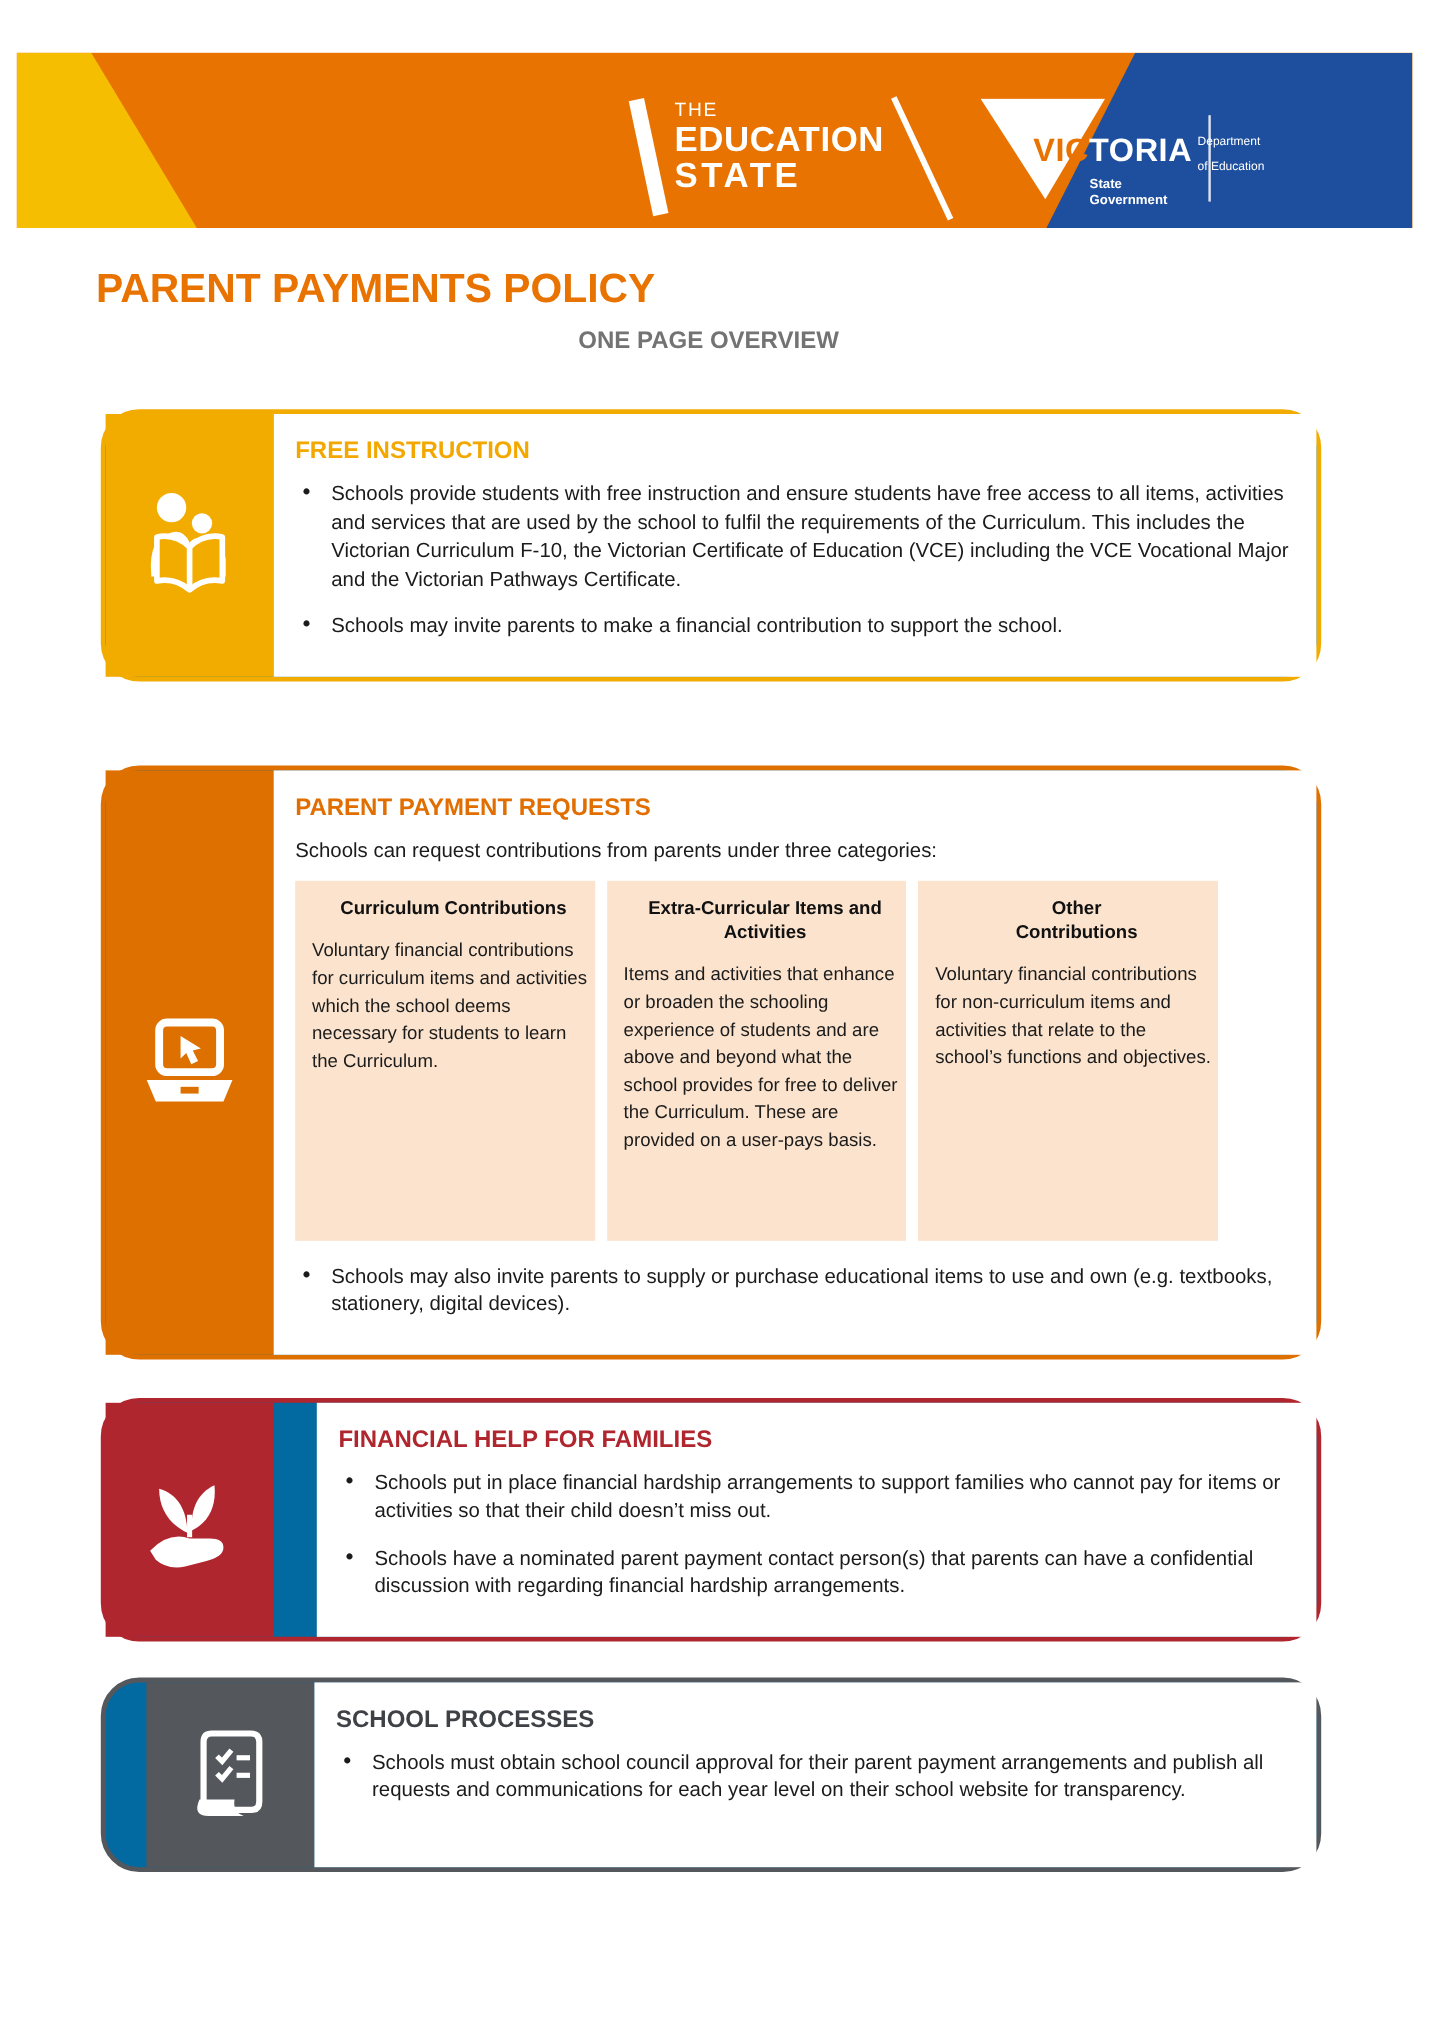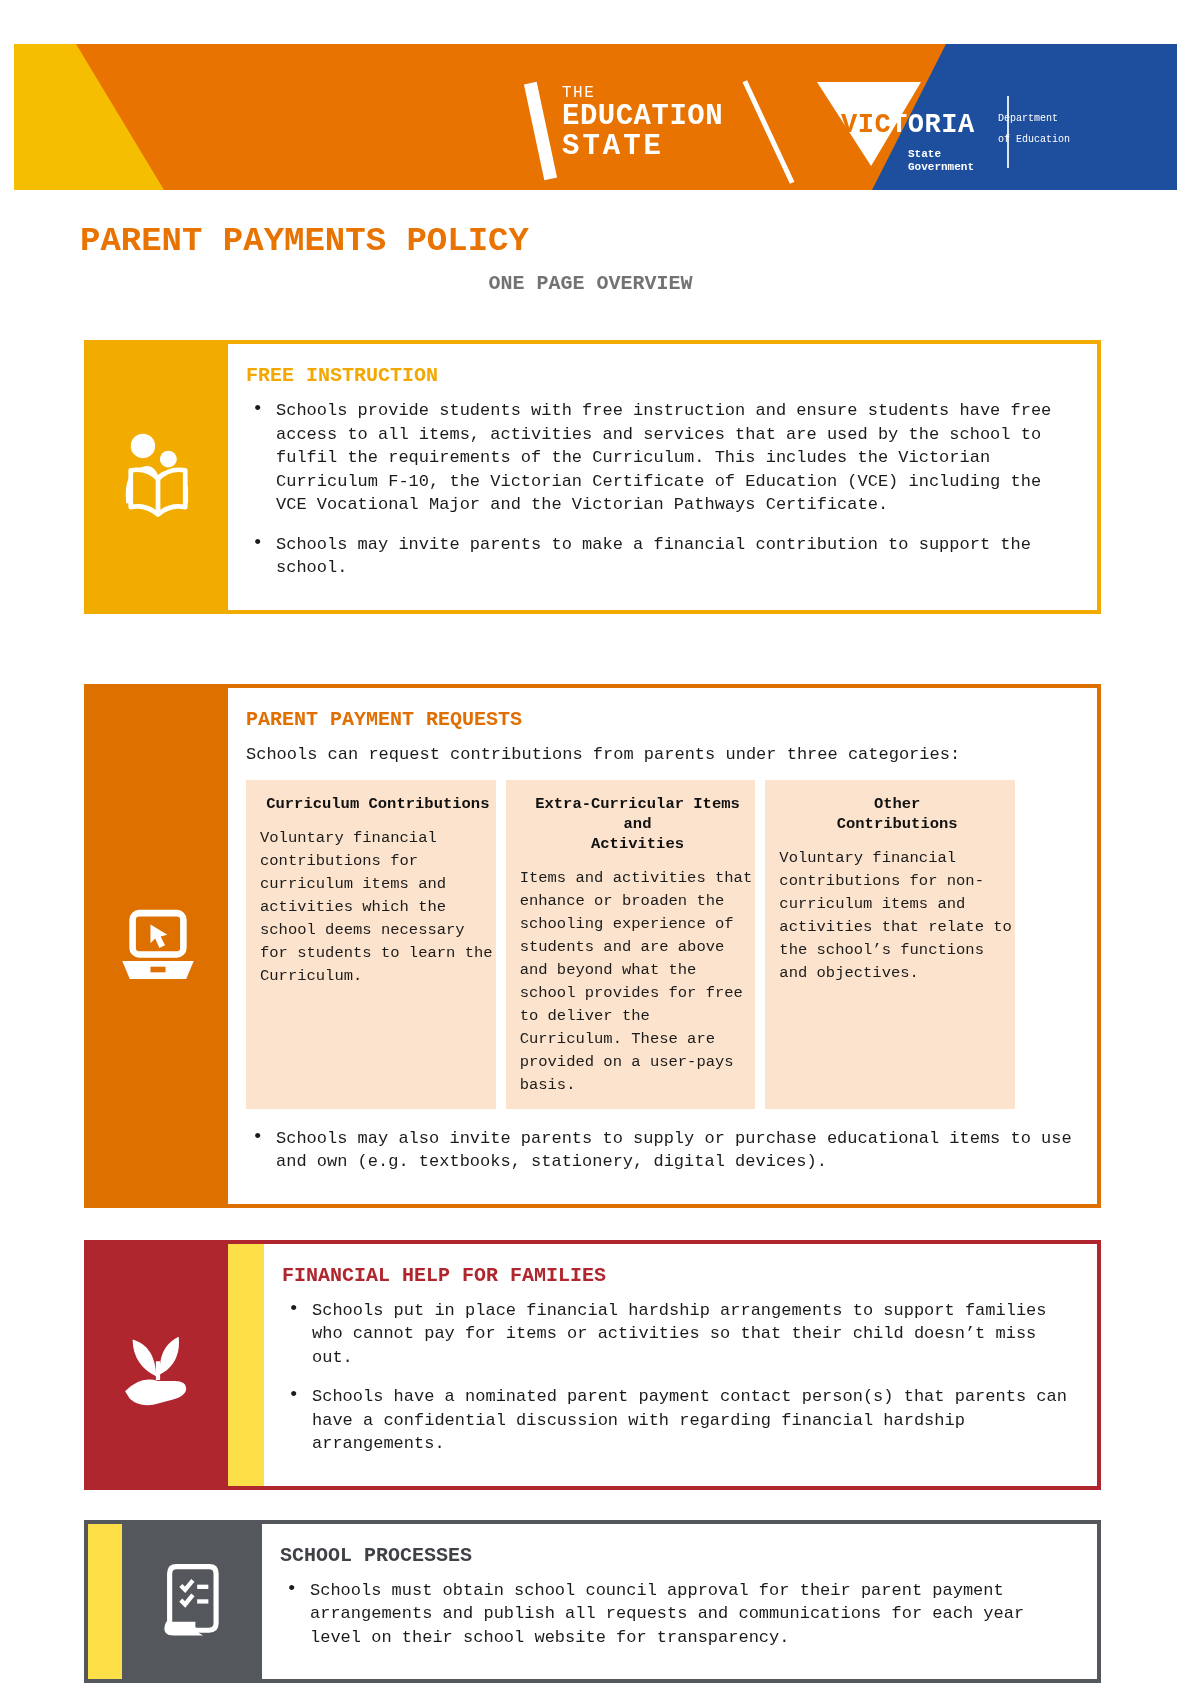--- a/index.html
+++ b/index.html
@@ -1,19 +1,19 @@
 <!DOCTYPE html>
 <html><head>
 <meta charset="utf-8">
 <style>
   * { margin:0; padding:0; box-sizing:border-box; }
   body { background:#ffffff; }
   .page {
     width:1191px; height:1684px; background:#ffffff; position:relative;
-    font-family:Liberation Mono, monospace; color:#1b1b1b; overflow:hidden;
+    font-family:Liberation Sans, sans-serif; color:#1b1b1b; overflow:hidden;
   }
 
   
   .banner { position:absolute; left:14px; top:44px; width:1163px; height:146px;
             background:#E87300; overflow:hidden; }
   .banner-yellow { position:absolute; left:0; top:0; width:170px; height:100%;
             background:#F5BE00; clip-path:polygon(0 0, 62px 0, 150px 100%, 0 100%); }
   .banner-blue { position:absolute; left:858px; top:0; right:0; height:100%;
             background:#1E4F9E; clip-path:polygon(74px 0, 100% 0, 100% 100%, 0 100%); }
 
@@ -22,38 +22,38 @@
   .es-education { font-size:29px; font-weight:700; letter-spacing:0.5px; line-height:30px; }
   .es-state { font-size:29px; font-weight:700; letter-spacing:3px; line-height:30px; }
   .es-slash-big { position:absolute; left:-28px; top:-2px; width:13px; height:98px;
             background:#fff; transform:rotate(-12deg); }
   .es-slash-thin { position:absolute; left:204px; top:-8px; width:5px; height:112px;
             background:#fff; transform:rotate(-25deg); }
 
   .vic-logo { position:absolute; left:803px; top:38px; }
   .vic-triangle { position:absolute; left:0; top:0; width:104px; height:84px;
             background:#fff; clip-path:polygon(0 0, 100% 0, 52% 100%); }
-  .vic-name { position:absolute; left:24px; top:28px; font-size:27px; font-weight:800;
+  .vic-name { position:absolute; left:44px; top:28px; font-size:27px; font-weight:800;
             letter-spacing:0.5px; white-space:nowrap; }
   .vic-name .vic-part1 { color:#E87300; }
   .vic-name .vic-part2 { color:#ffffff; }
   .vic-sub { position:absolute; left:91px; top:66px; color:#fff; font-size:11px;
             font-weight:700; line-height:13px; white-space:pre-line; }
   .banner-divider { position:absolute; left:993px; top:52px; width:2px; height:72px;
             background:rgba(255,255,255,0.85); }
   .dept-text { position:absolute; left:984px; top:64px; color:#fff; font-size:10px;
             line-height:21px; white-space:pre-line; }
 
   
   .content { padding:0 90px 0 80px; }
   .page-title { margin-top:222px; font-size:34px; font-weight:700; color:#E87300; }
   .page-subtitle { margin-top:12px; font-size:20px; font-weight:700; color:#737373;text-align:center; }
 
   
-  .box { display:flex; background:#fde047; margin-left:4px; }
+  .box { display:flex; background:#0369a1; margin-left:4px;border-radius:32px; }
   .box .panel { width:140px; flex:0 0 140px; display:flex; align-items:center; justify-content:center; }
   .box .body { flex:1; background:#fff; padding:14px 20px 14px 18px; }
   .box .heading { font-size:20px; font-weight:700; margin:6px 0 12px 0; }
 
   .box-yellow { border:4px solid #F2AC00; min-height:177px; margin-top:45px; }
   .box-yellow .panel { background:#F2AC00; }
   .box-yellow .heading { color:#F2A800; }
 
   .box-orange { border:4px solid #DE7000; min-height:489px; margin-top:70px; }
   .box-orange .panel { background:#DE7000; }

